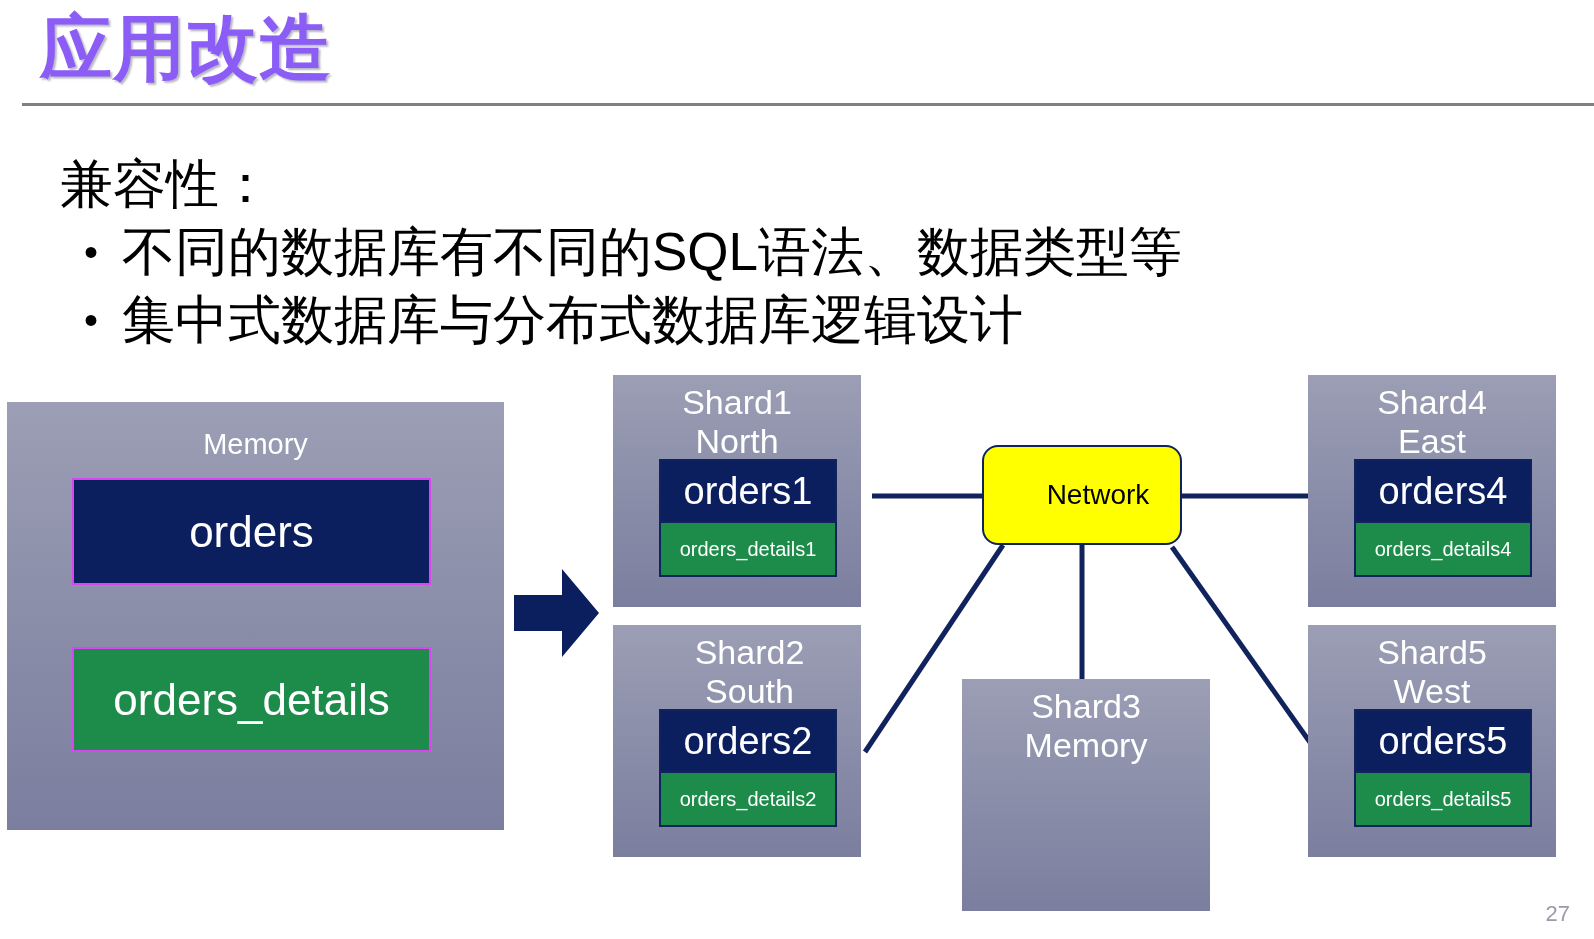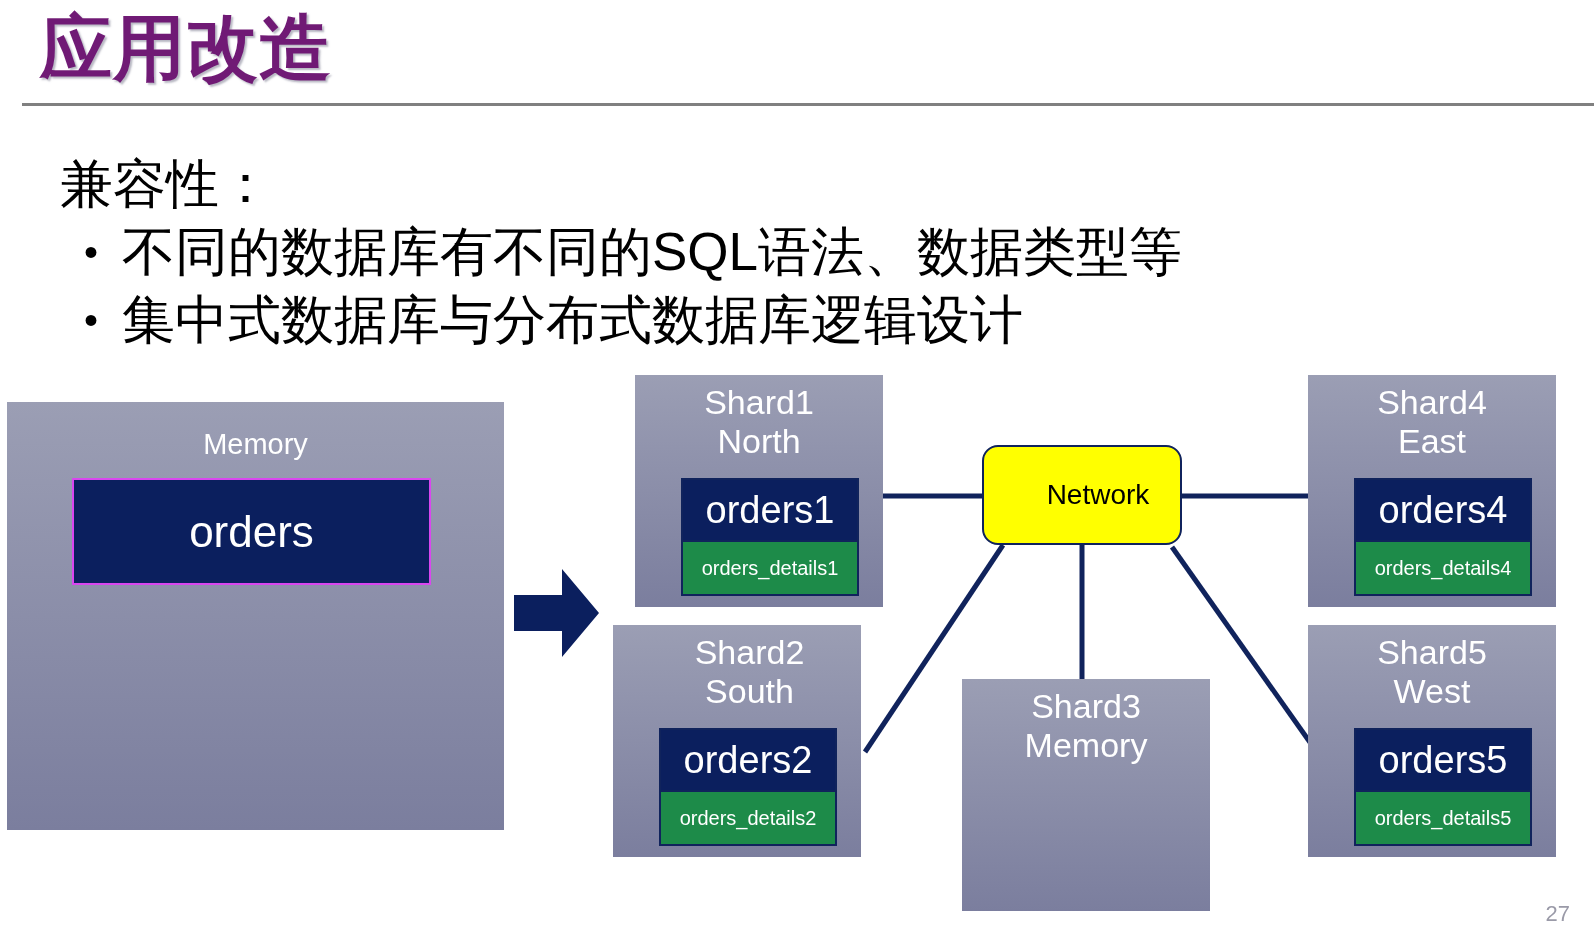--- a/index.html
+++ b/index.html
@@ -18,21 +18,21 @@
   }
 
   
   #slide-title {
     position: absolute;
     left: 40px;
     top: 2px;
     font-size: 72px;
     line-height: 92px;
     font-weight: 700;
-    color: #701a75;
+    color: #8b5cf6;
     letter-spacing: 1px;
     text-shadow: 2px 2px 2px rgba(160,160,175,0.75);
     white-space: nowrap;
   }
   #title-rule {
     position: absolute;
     left: 22px;
     top: 103px;
     width: 1572px;
     height: 3px;
@@ -141,30 +141,29 @@
   #flow-arrow {
     position: absolute;
     left: 514px;
     top: 569px;
     width: 85px;
     height: 88px;
   }
 
   
   .shard { width: 248px; height: 232px; }
-  #shard1 { left: 635px;  top: 375px; }
+  #shard1 { left: 613px;  top: 375px; }
   #shard2 { left: 613px;  top: 625px; padding-left: 25px; }
   #shard3 { left: 962px;  top: 679px; }
   #shard4 { left: 1308px; top: 375px; }
   #shard5 { left: 1308px; top: 625px; }
   .shard-tables {
     position: absolute;
     left: 46px;
     width: 178px;
-    margin-top: 19px;
   }
   #shard1 .shard-tables,
   #shard2 .shard-tables,
   #shard4 .shard-tables,
   #shard5 .shard-tables { top: 84px; }
   #shard3 .shard-tables { top: 84px; }
 
   .shard-orders {
     height: 62px;
     font-size: 38px;
@@ -237,20 +236,21 @@
       <line x1="1182" y1="496" x2="1308" y2="496" stroke="#10235c" stroke-width="5"></line>
       <line x1="1082" y1="545" x2="1082" y2="679" stroke="#10235c" stroke-width="5"></line>
       <line x1="1003" y1="545" x2="865" y2="752" stroke="#10235c" stroke-width="5"></line>
       <line x1="1172" y1="547" x2="1314" y2="748" stroke="#10235c" stroke-width="5"></line>
     </svg>
 
     <div id="memory-panel" class="panel">
       <div class="panel-title">Memory</div>
     </div>
     <div id="memory-orders" class="tbl tbl-orders">orders</div>
+    <div id="memory-details" class="tbl tbl-details">orders_details</div>
 
     <svg id="flow-arrow" viewBox="0 0 85 88">
       <polygon points="0,26 48,26 48,0 85,44 48,88 48,62 0,62" fill="#0b1f5e"></polygon>
     </svg>
 
     <div id="shard1" class="panel shard">
       <div class="panel-title">Shard1
 North</div>
       <div class="shard-tables">
         <div class="shard-orders">orders1</div>

